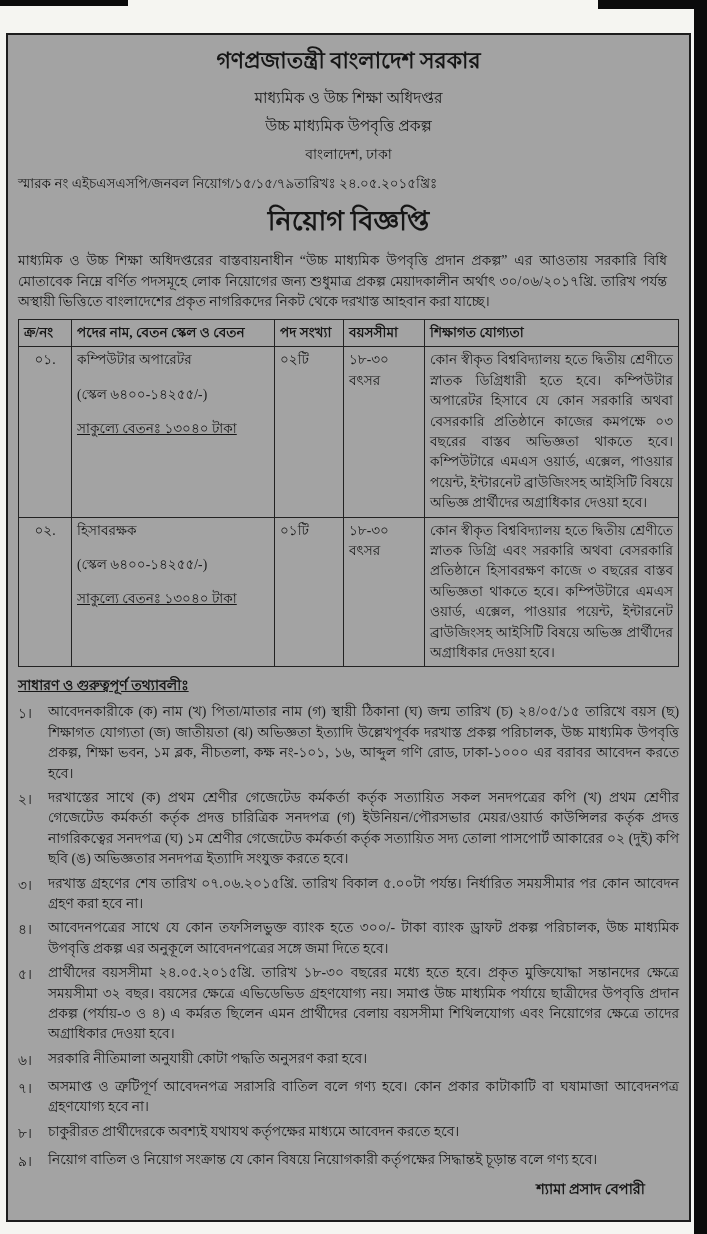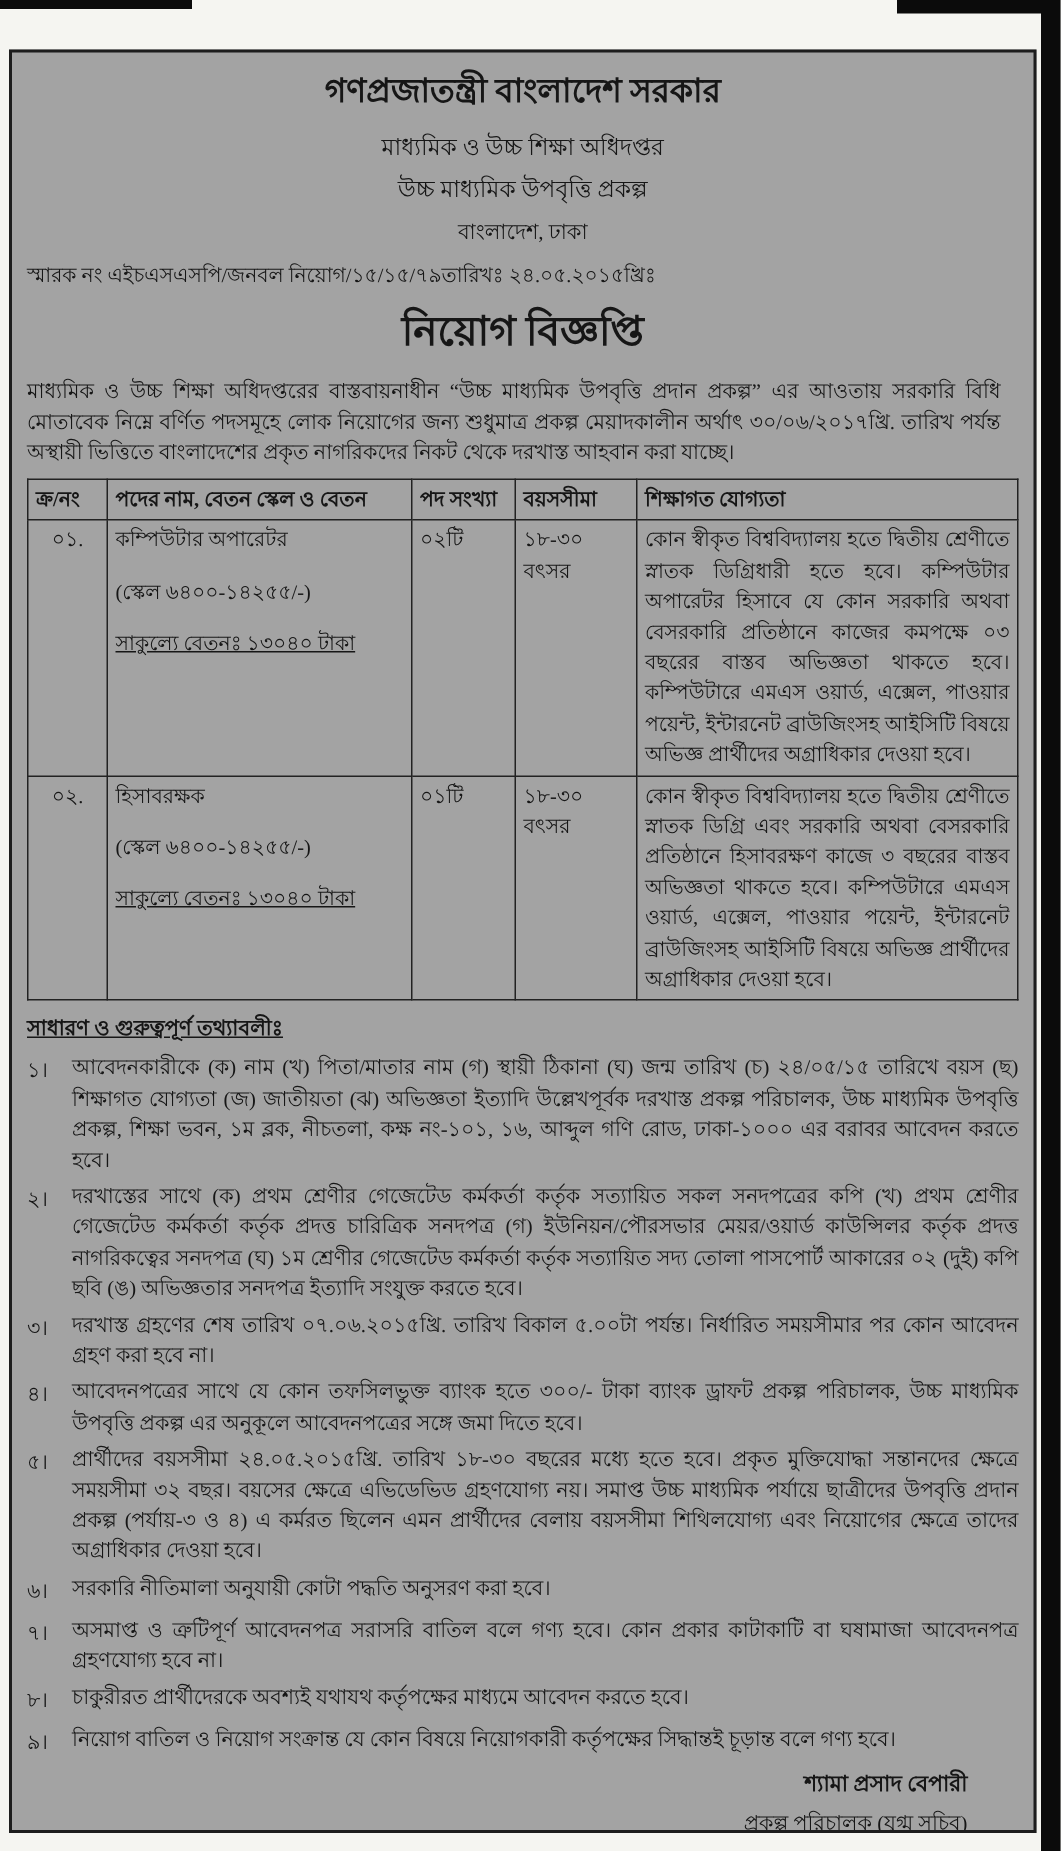--- a/index.html
+++ b/index.html
@@ -151,17 +151,16 @@
         <span class="info-text">চাকুরীরত প্রার্থীদেরকে অবশ্যই যথাযথ কর্তৃপক্ষের মাধ্যমে আবেদন করতে হবে।</span>
       </div>
       <div class="info-item">
         <span class="info-num">৯।</span>
         <span class="info-text">নিয়োগ বাতিল ও নিয়োগ সংক্রান্ত যে কোন বিষয়ে নিয়োগকারী কর্তৃপক্ষের সিদ্ধান্তই চূড়ান্ত বলে গণ্য হবে।</span>
       </div>
     </div>
 
     <div class="sig">
       <div class="sig-name">শ্যামা প্রসাদ বেপারী</div>
-      <div class="sig-desig">প্রকল্প পরিচালক (যুগ্ম সচিব)</div>
     </div>
 
   </div>
 </div>
 
 </body></html>

